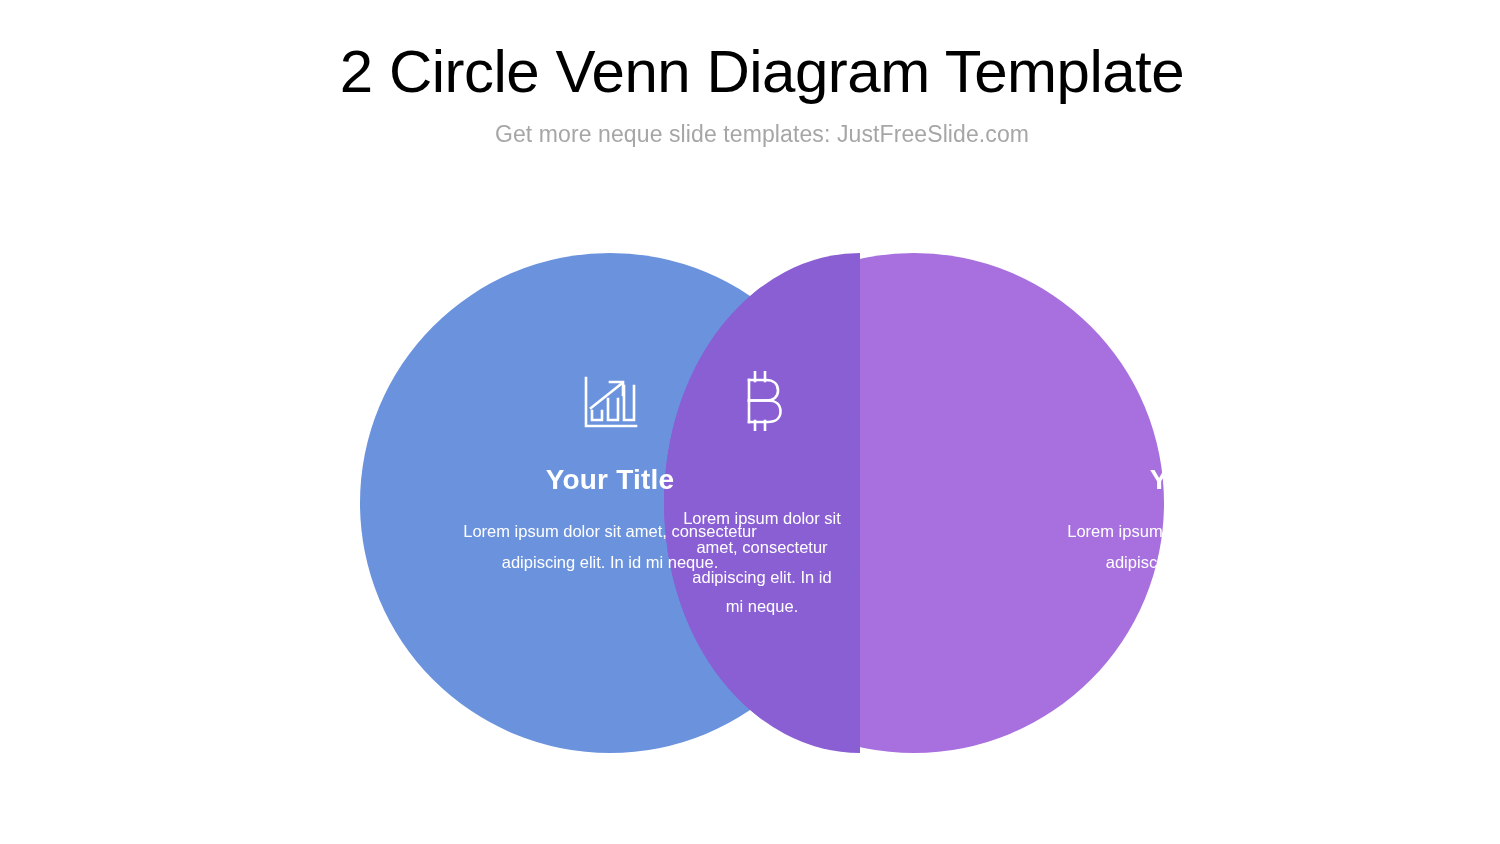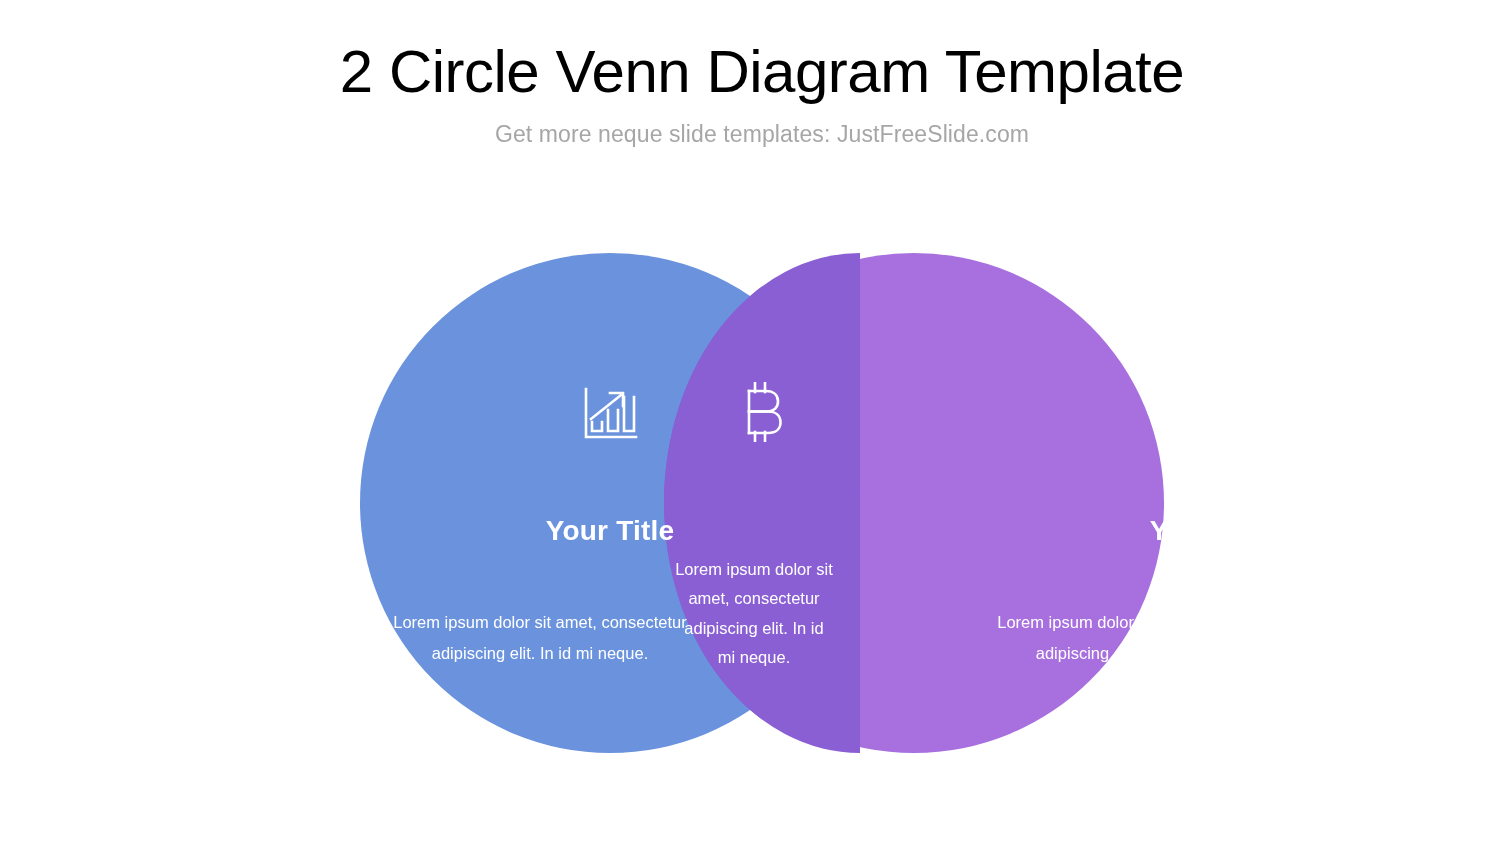--- a/index.html
+++ b/index.html
@@ -93,27 +93,27 @@
     position: absolute;
     inset: 0;
     background: #8a5fd4;
     -webkit-clip-path: ellipse(196px 250px at 0px 250px);
     clip-path: ellipse(196px 250px at 0px 250px);
   }
 
   
   .panel {
     position: absolute;
-    top: 12px;
+    top: 1px;
     height: 500px;
     display: flex;
     flex-direction: column;
+    align-items: center;
     color: #ffffff;
     text-align: center;
-    gap: 40px;
   }
 
   .panel-left   { left: 30px;  width: 440px; }
   .panel-right  { left: 634px; width: 440px; }
   .panel-center { left: 314px; width: 176px; }
 
   .icon-wrap {
     display: flex;
     align-items: center;
     justify-content: center;

